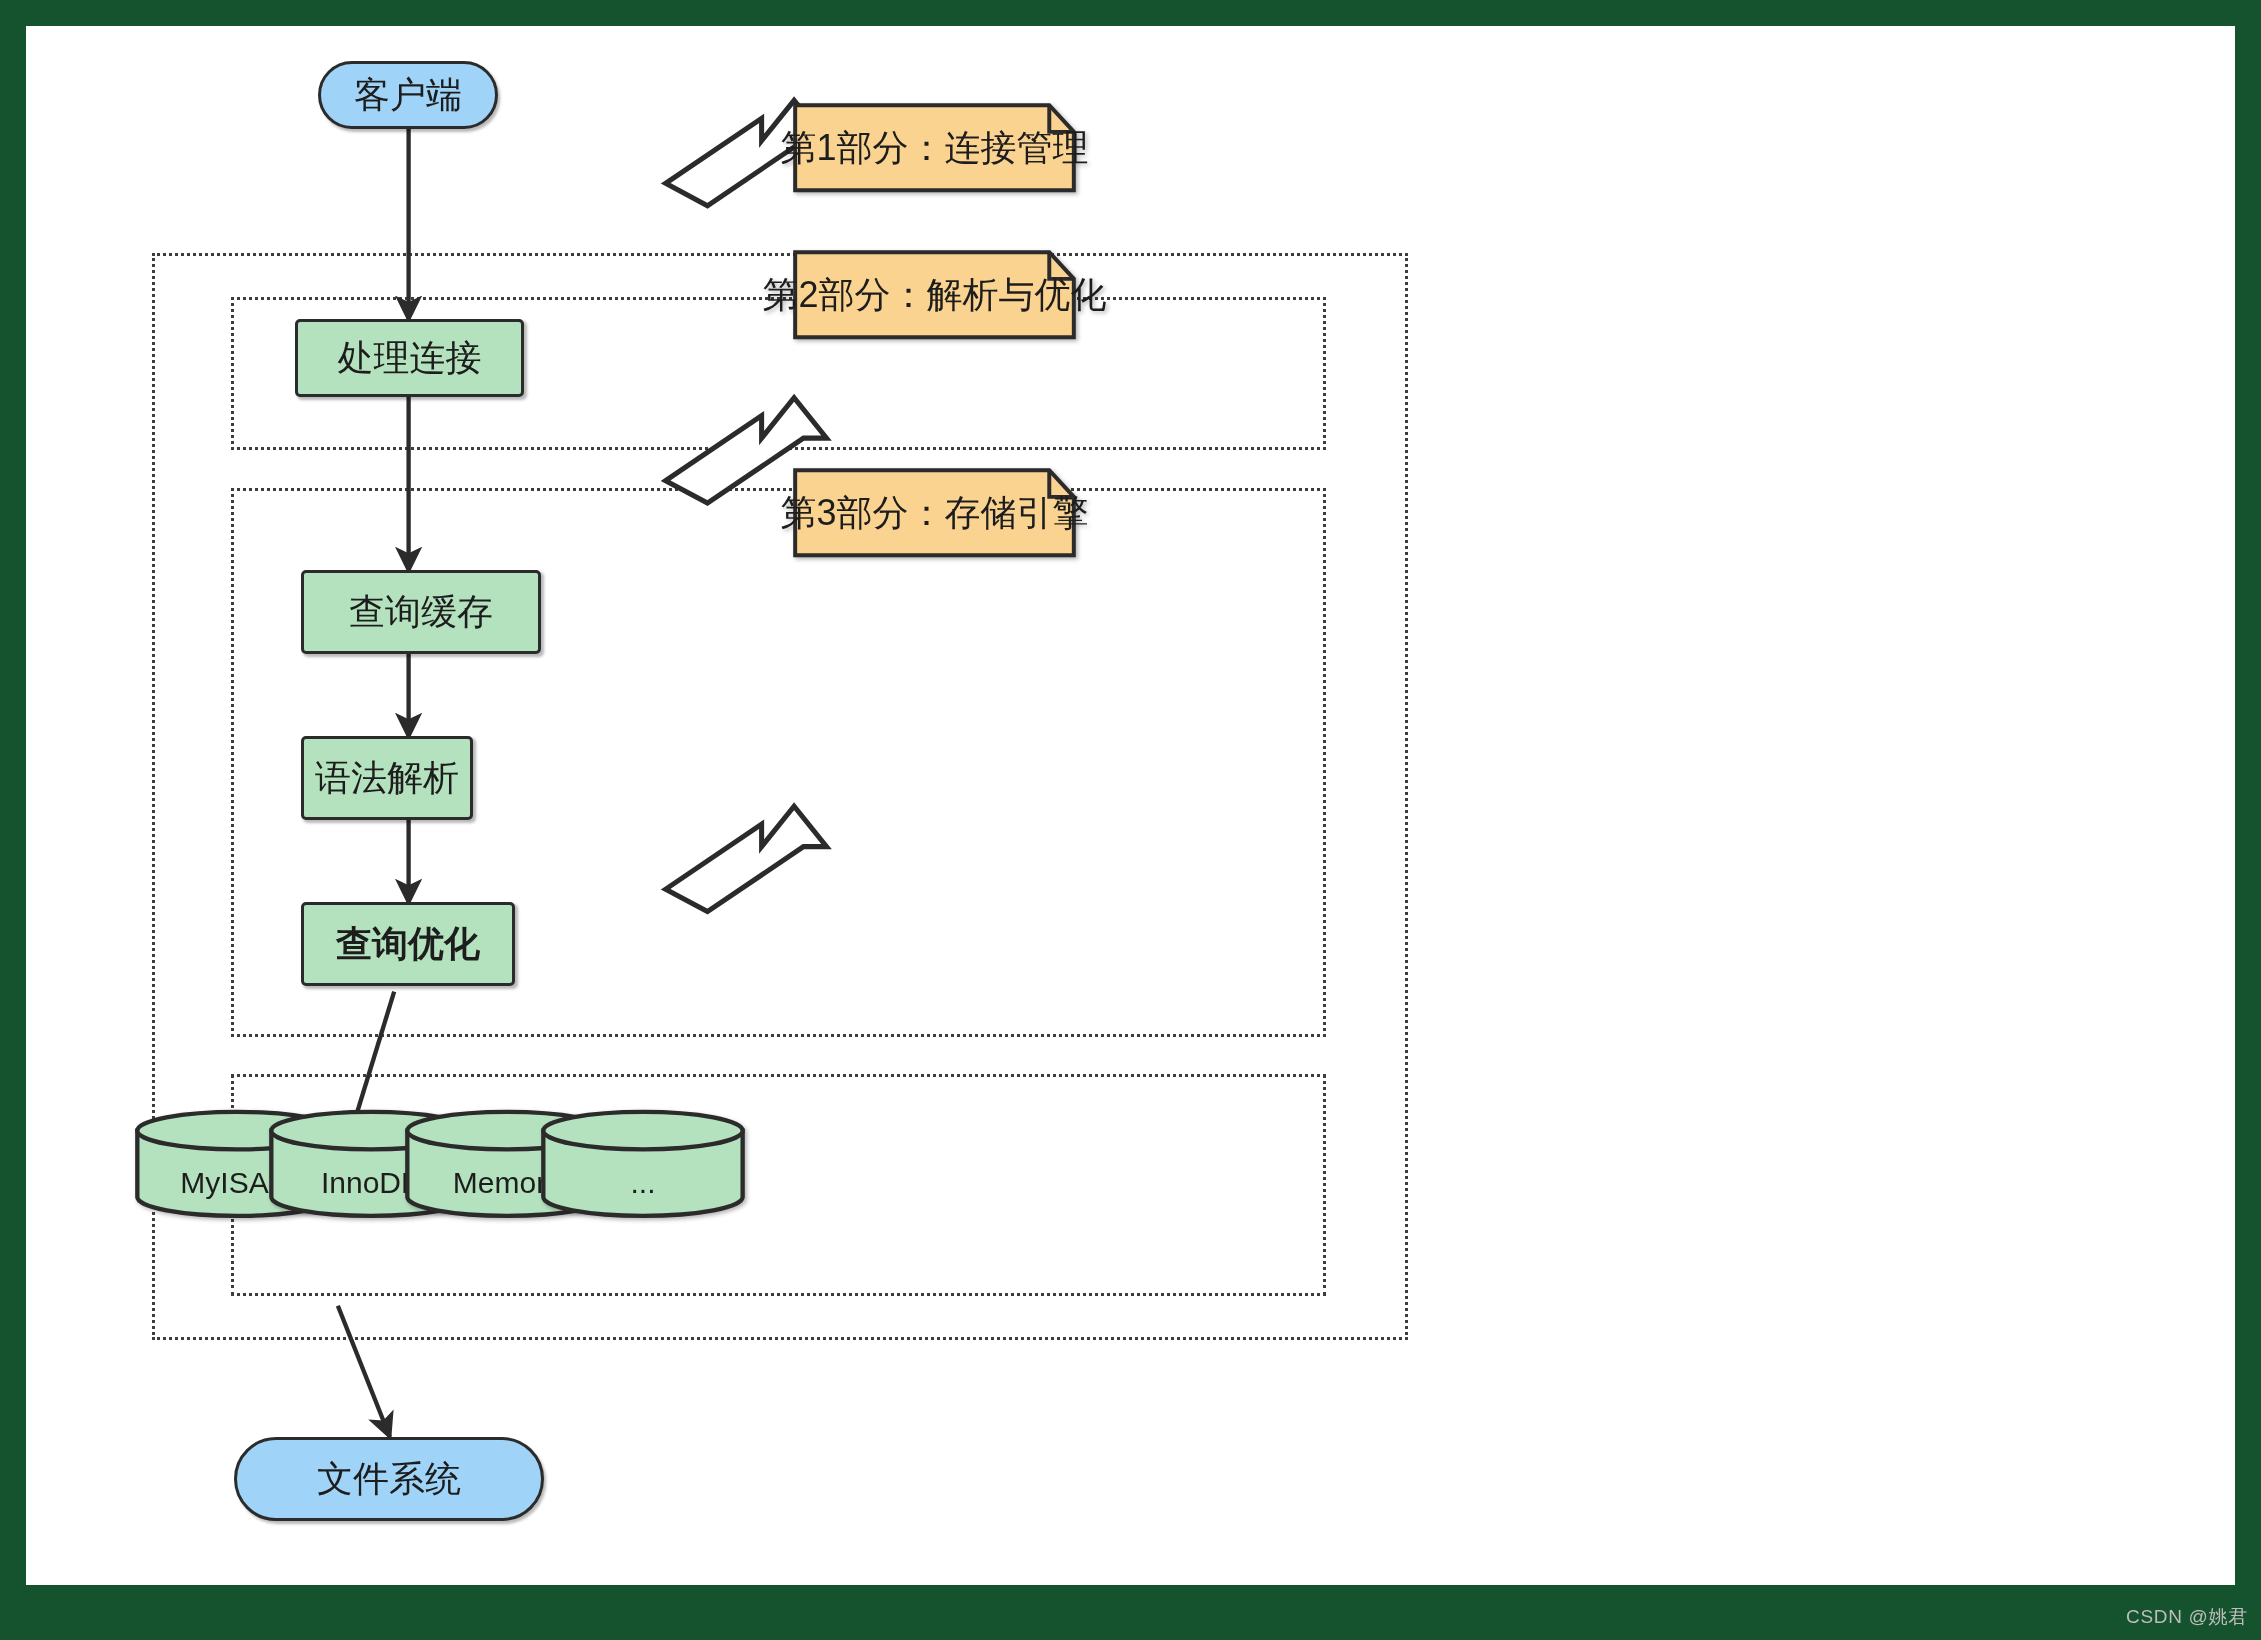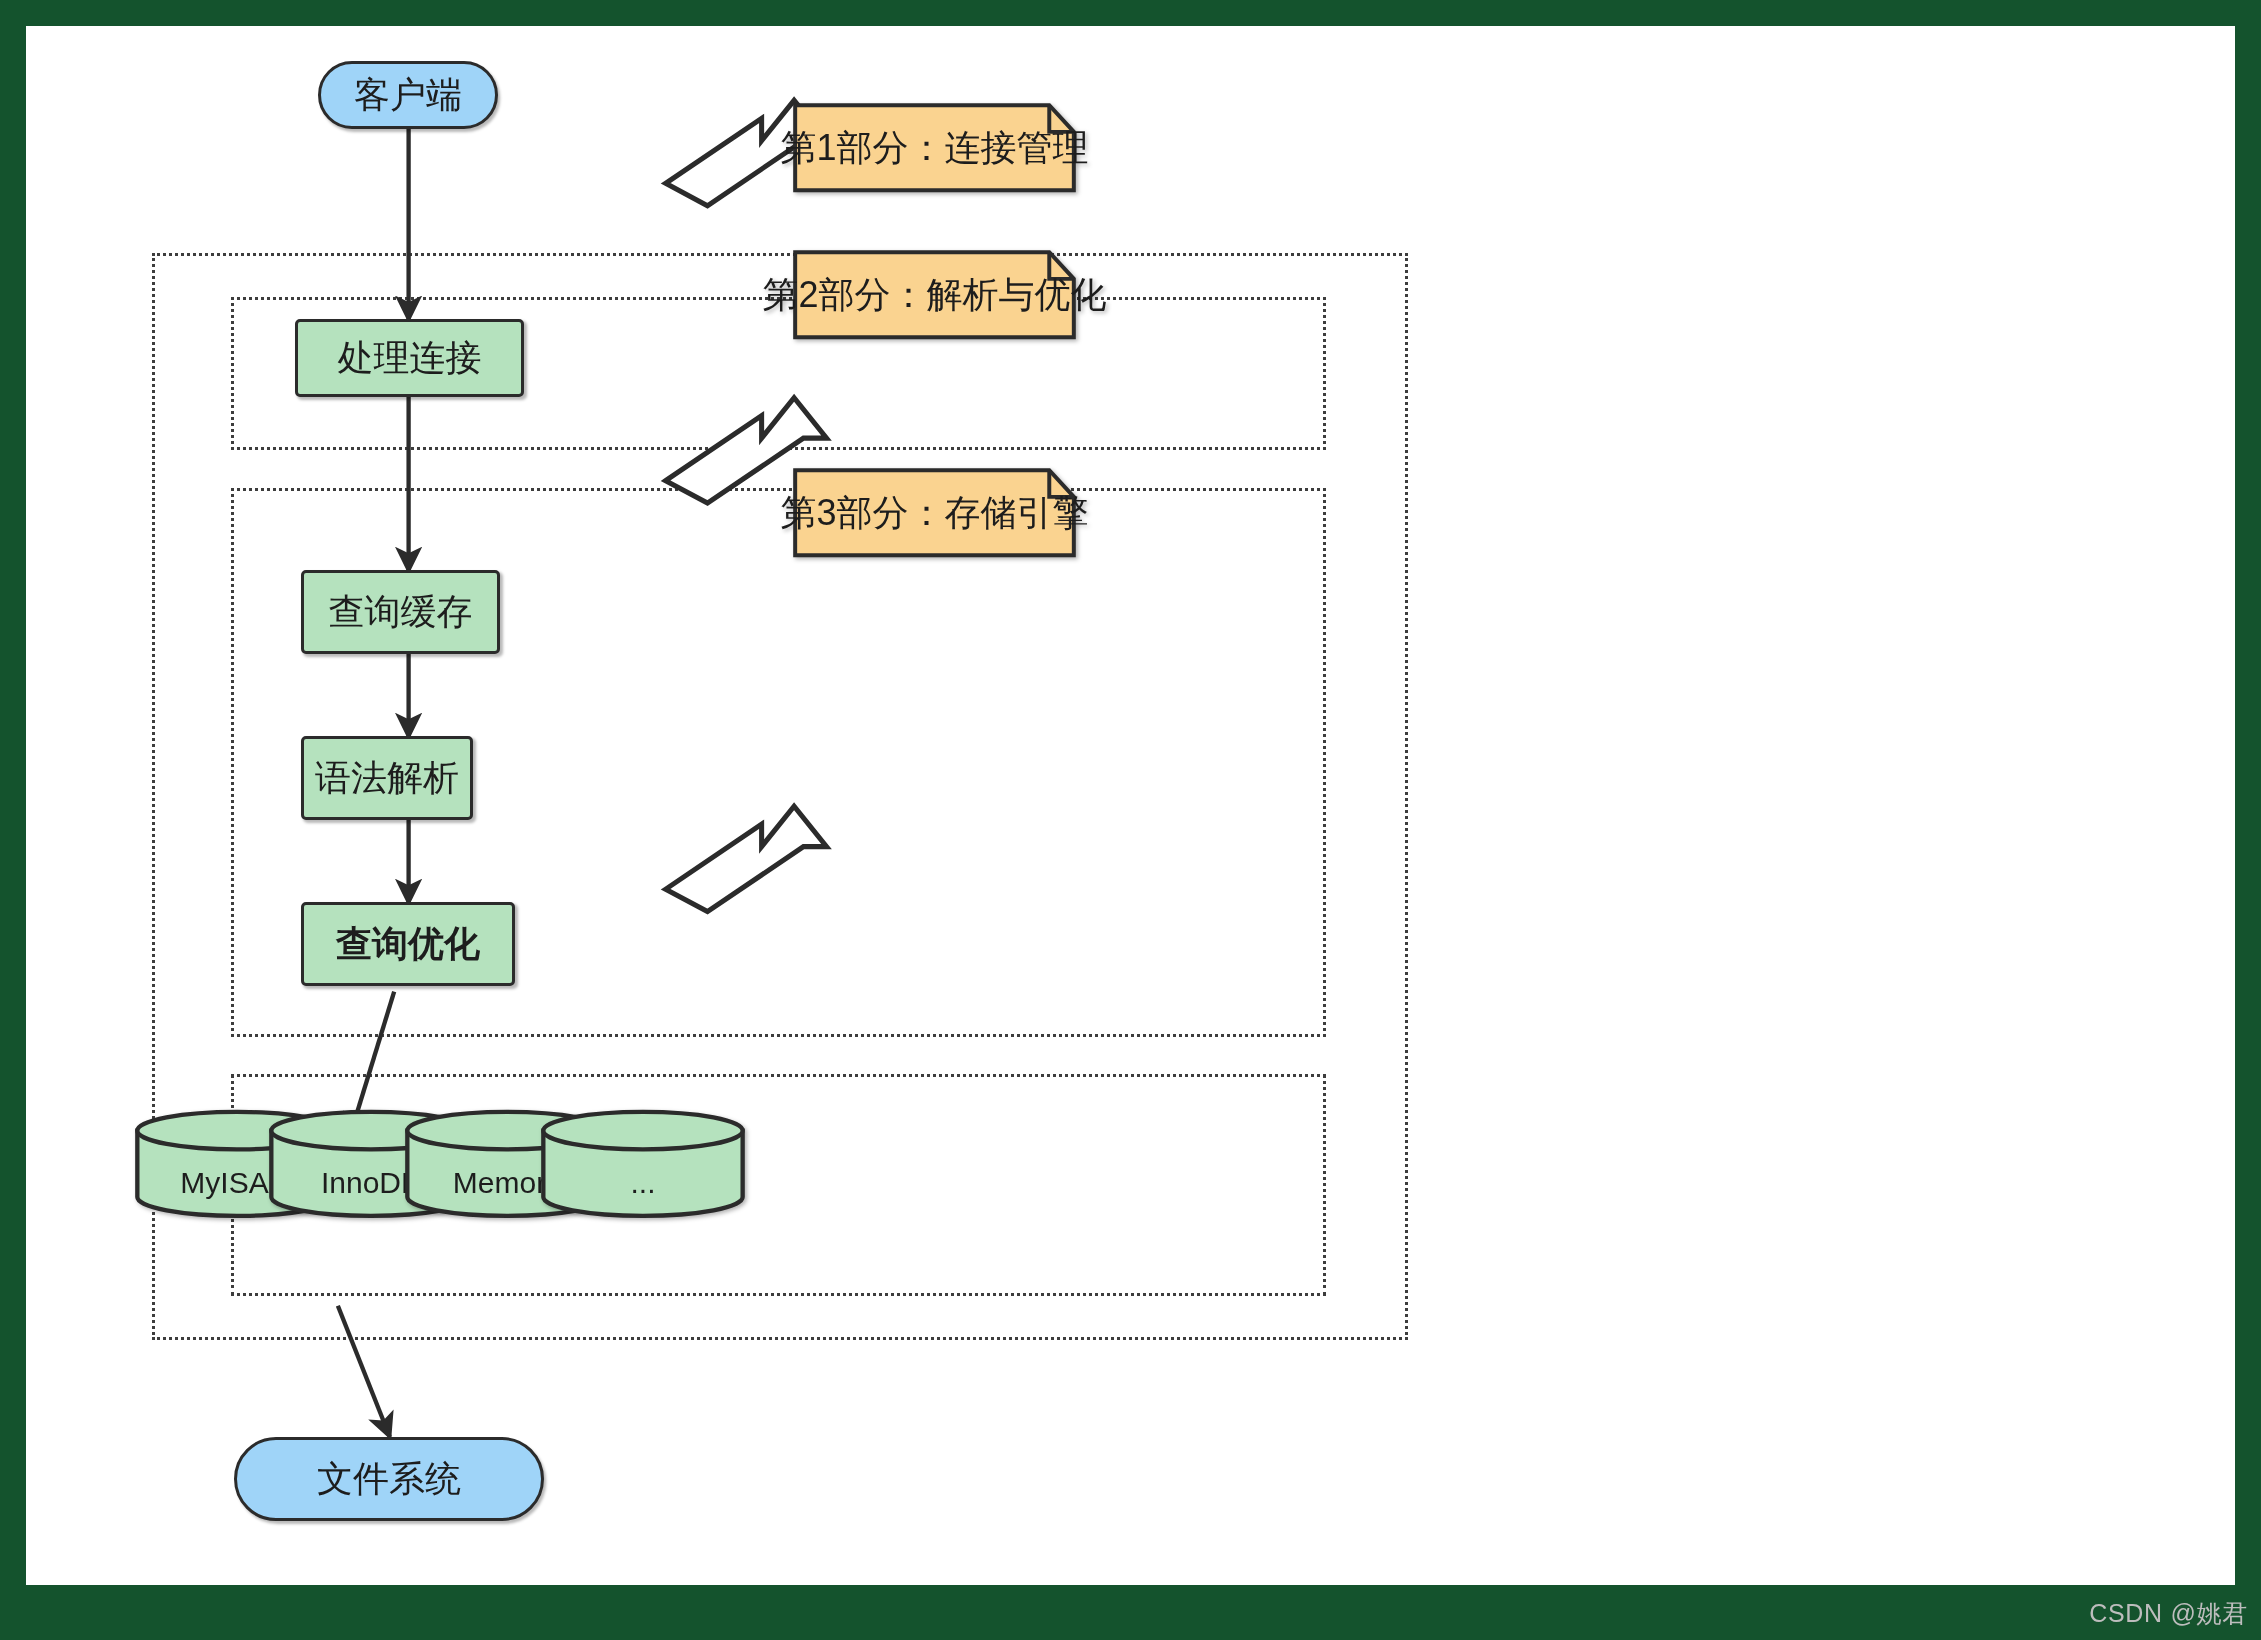--- a/index.html
+++ b/index.html
@@ -15,21 +15,21 @@
   #canvas {
     position: absolute;
     left: 26px; top: 26px;
     width: 2209px; height: 1559px;
     background: #ffffff;
   }
 
   #watermark {
     position: absolute;
     right: 13px; bottom: 10px;
-    font-size: 25px;
+    font-size: 19px;
     color: #bdbdbd;
     letter-spacing: 0.7px;
     white-space: nowrap;
   }
 
   svg.layer { position: absolute; left: 0; top: 0; width: 2209px; height: 1559px; overflow: visible; }
 
   
   .node {
     position: absolute;
@@ -129,21 +129,21 @@
     </svg>
 
     <div class="node terminator" style="left:292px; top:35px; width:180px; height:68px;">
       <span>客户端</span>
     </div>
 
     <div class="node process" style="left:269px; top:293px; width:229px; height:78px;">
       <span>处理连接</span>
     </div>
 
-    <div class="node process" style="left:275px; top:544px; width:199px; height:84px;">
+    <div class="node process" style="left:275px; top:544px; width:240px; height:84px;">
       <span>查询缓存</span>
     </div>
 
     <div class="node process" style="left:275px; top:710px; width:172px; height:84px;">
       <span>语法解析</span>
     </div>
 
     <div class="node process" style="left:275px; top:876px; width:214px; height:84px;font-weight:bold;">
       <span>查询优化</span>
     </div>

